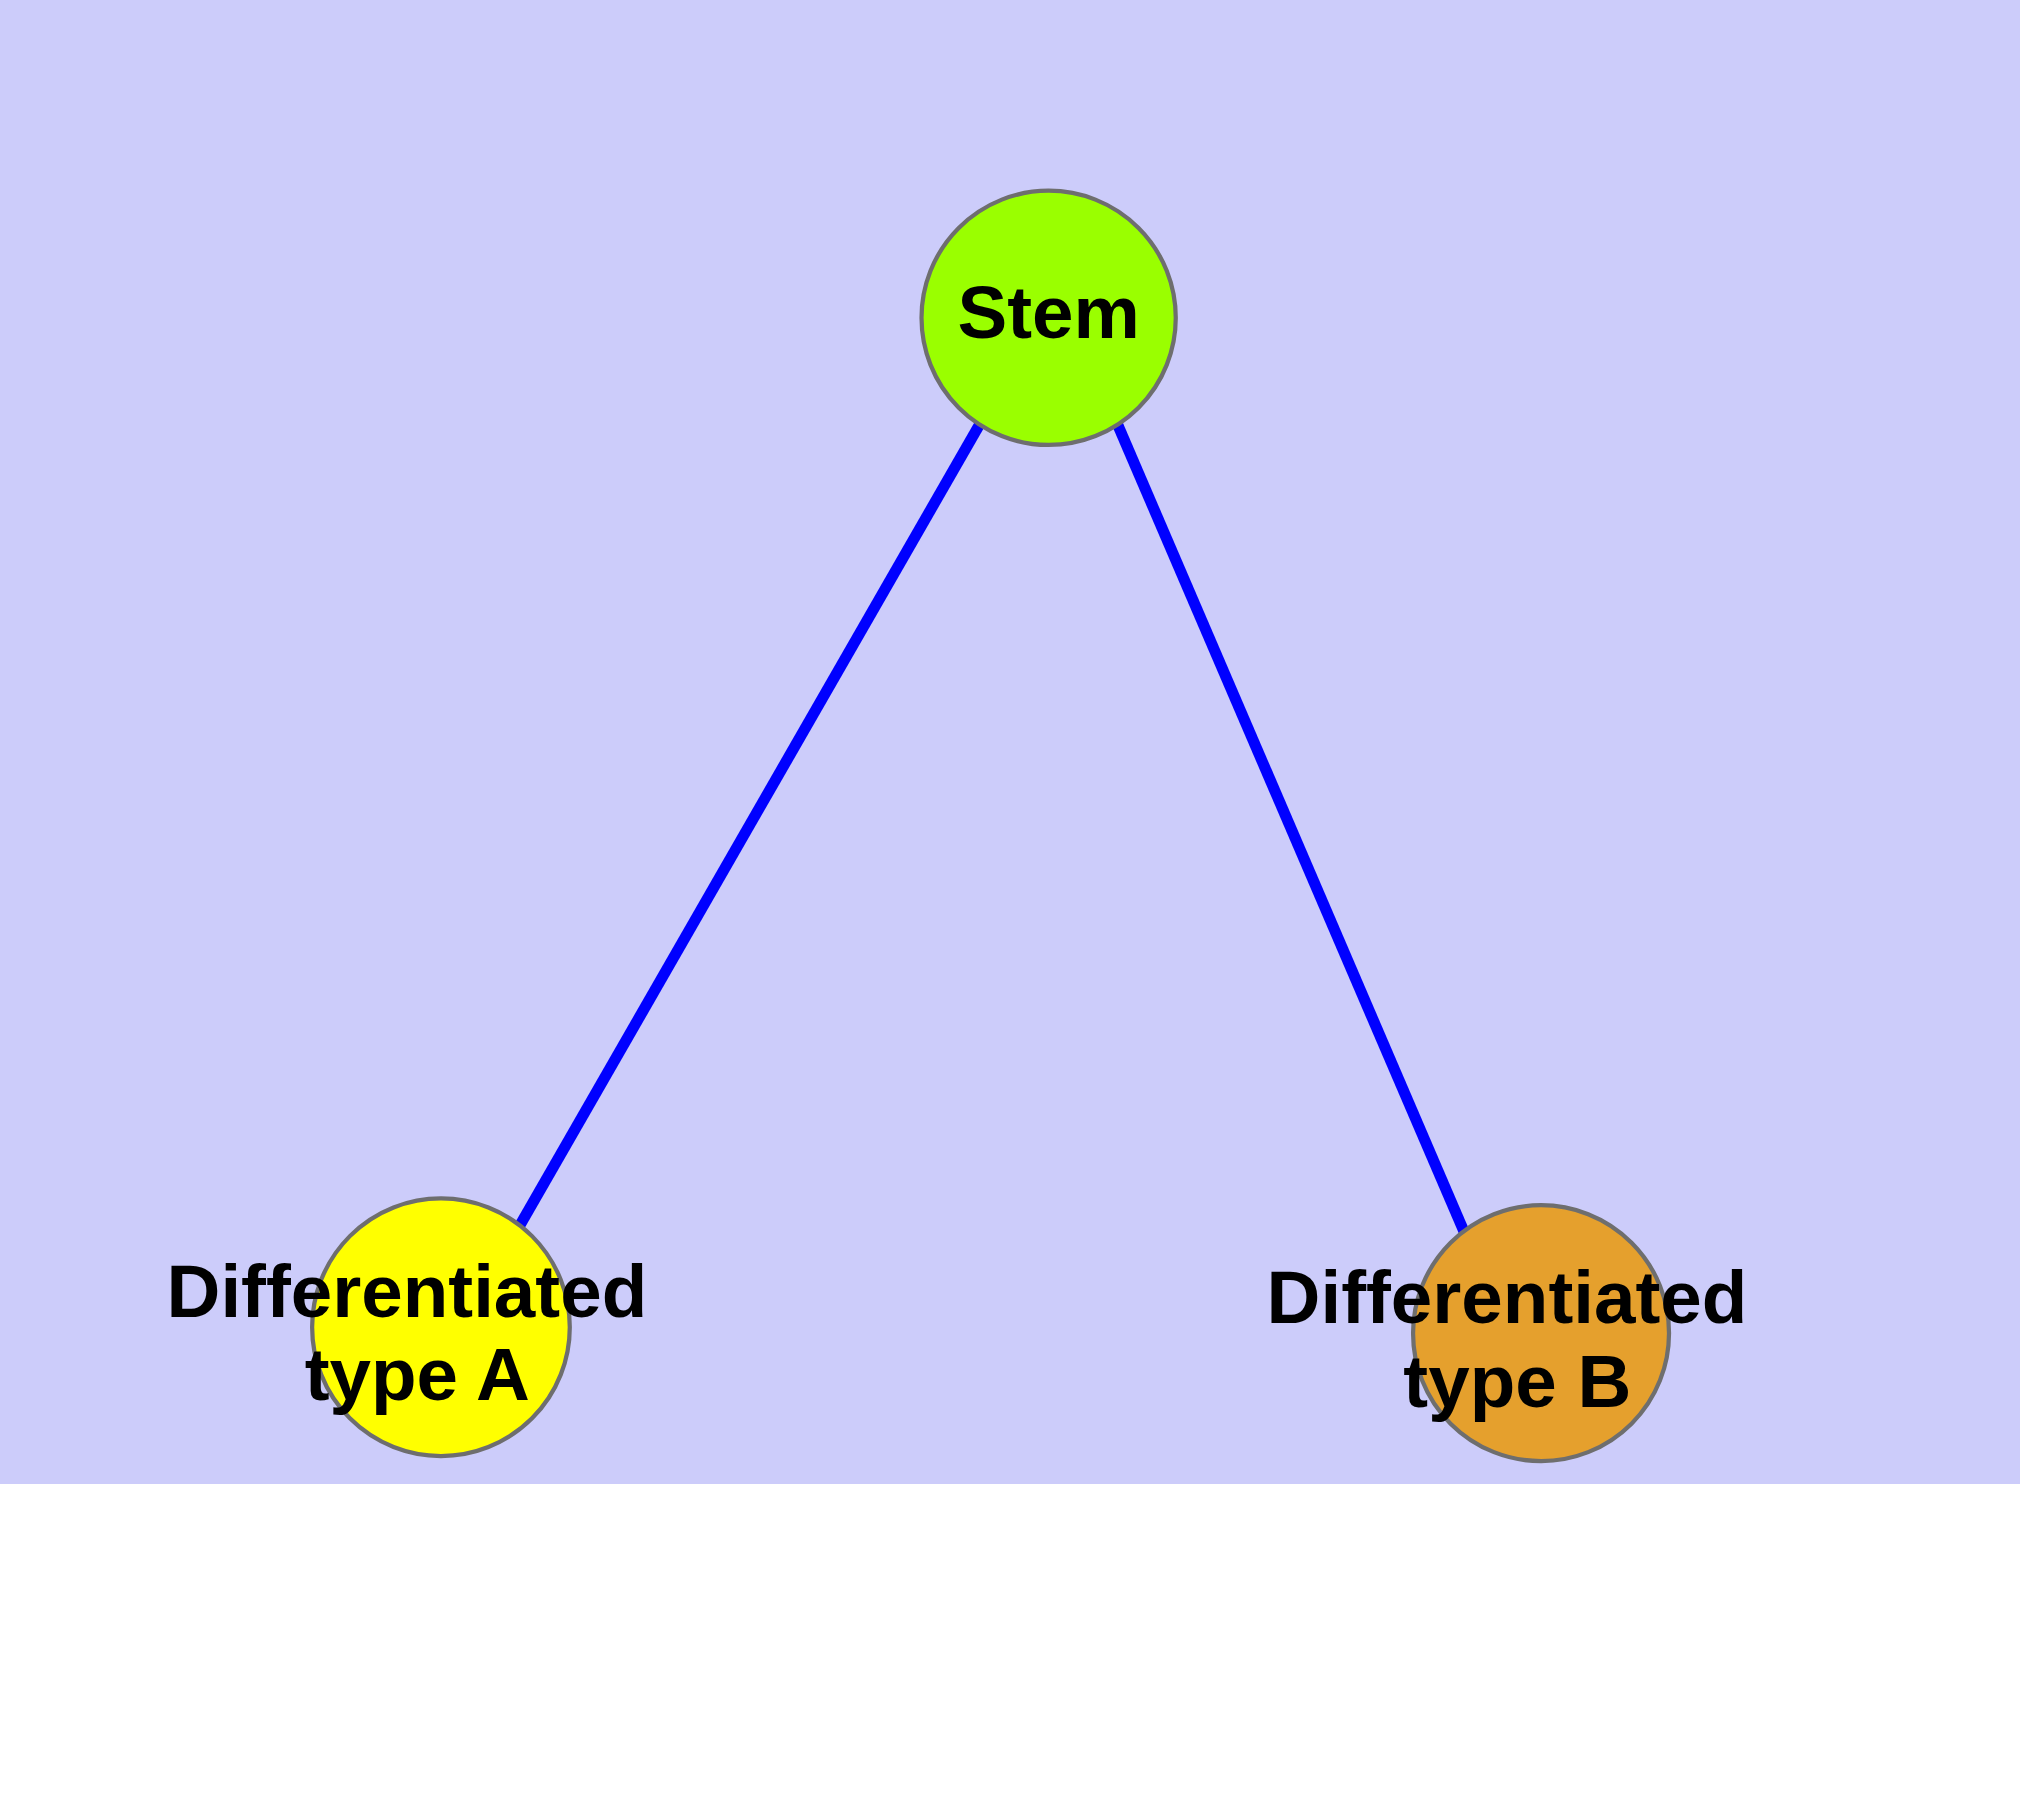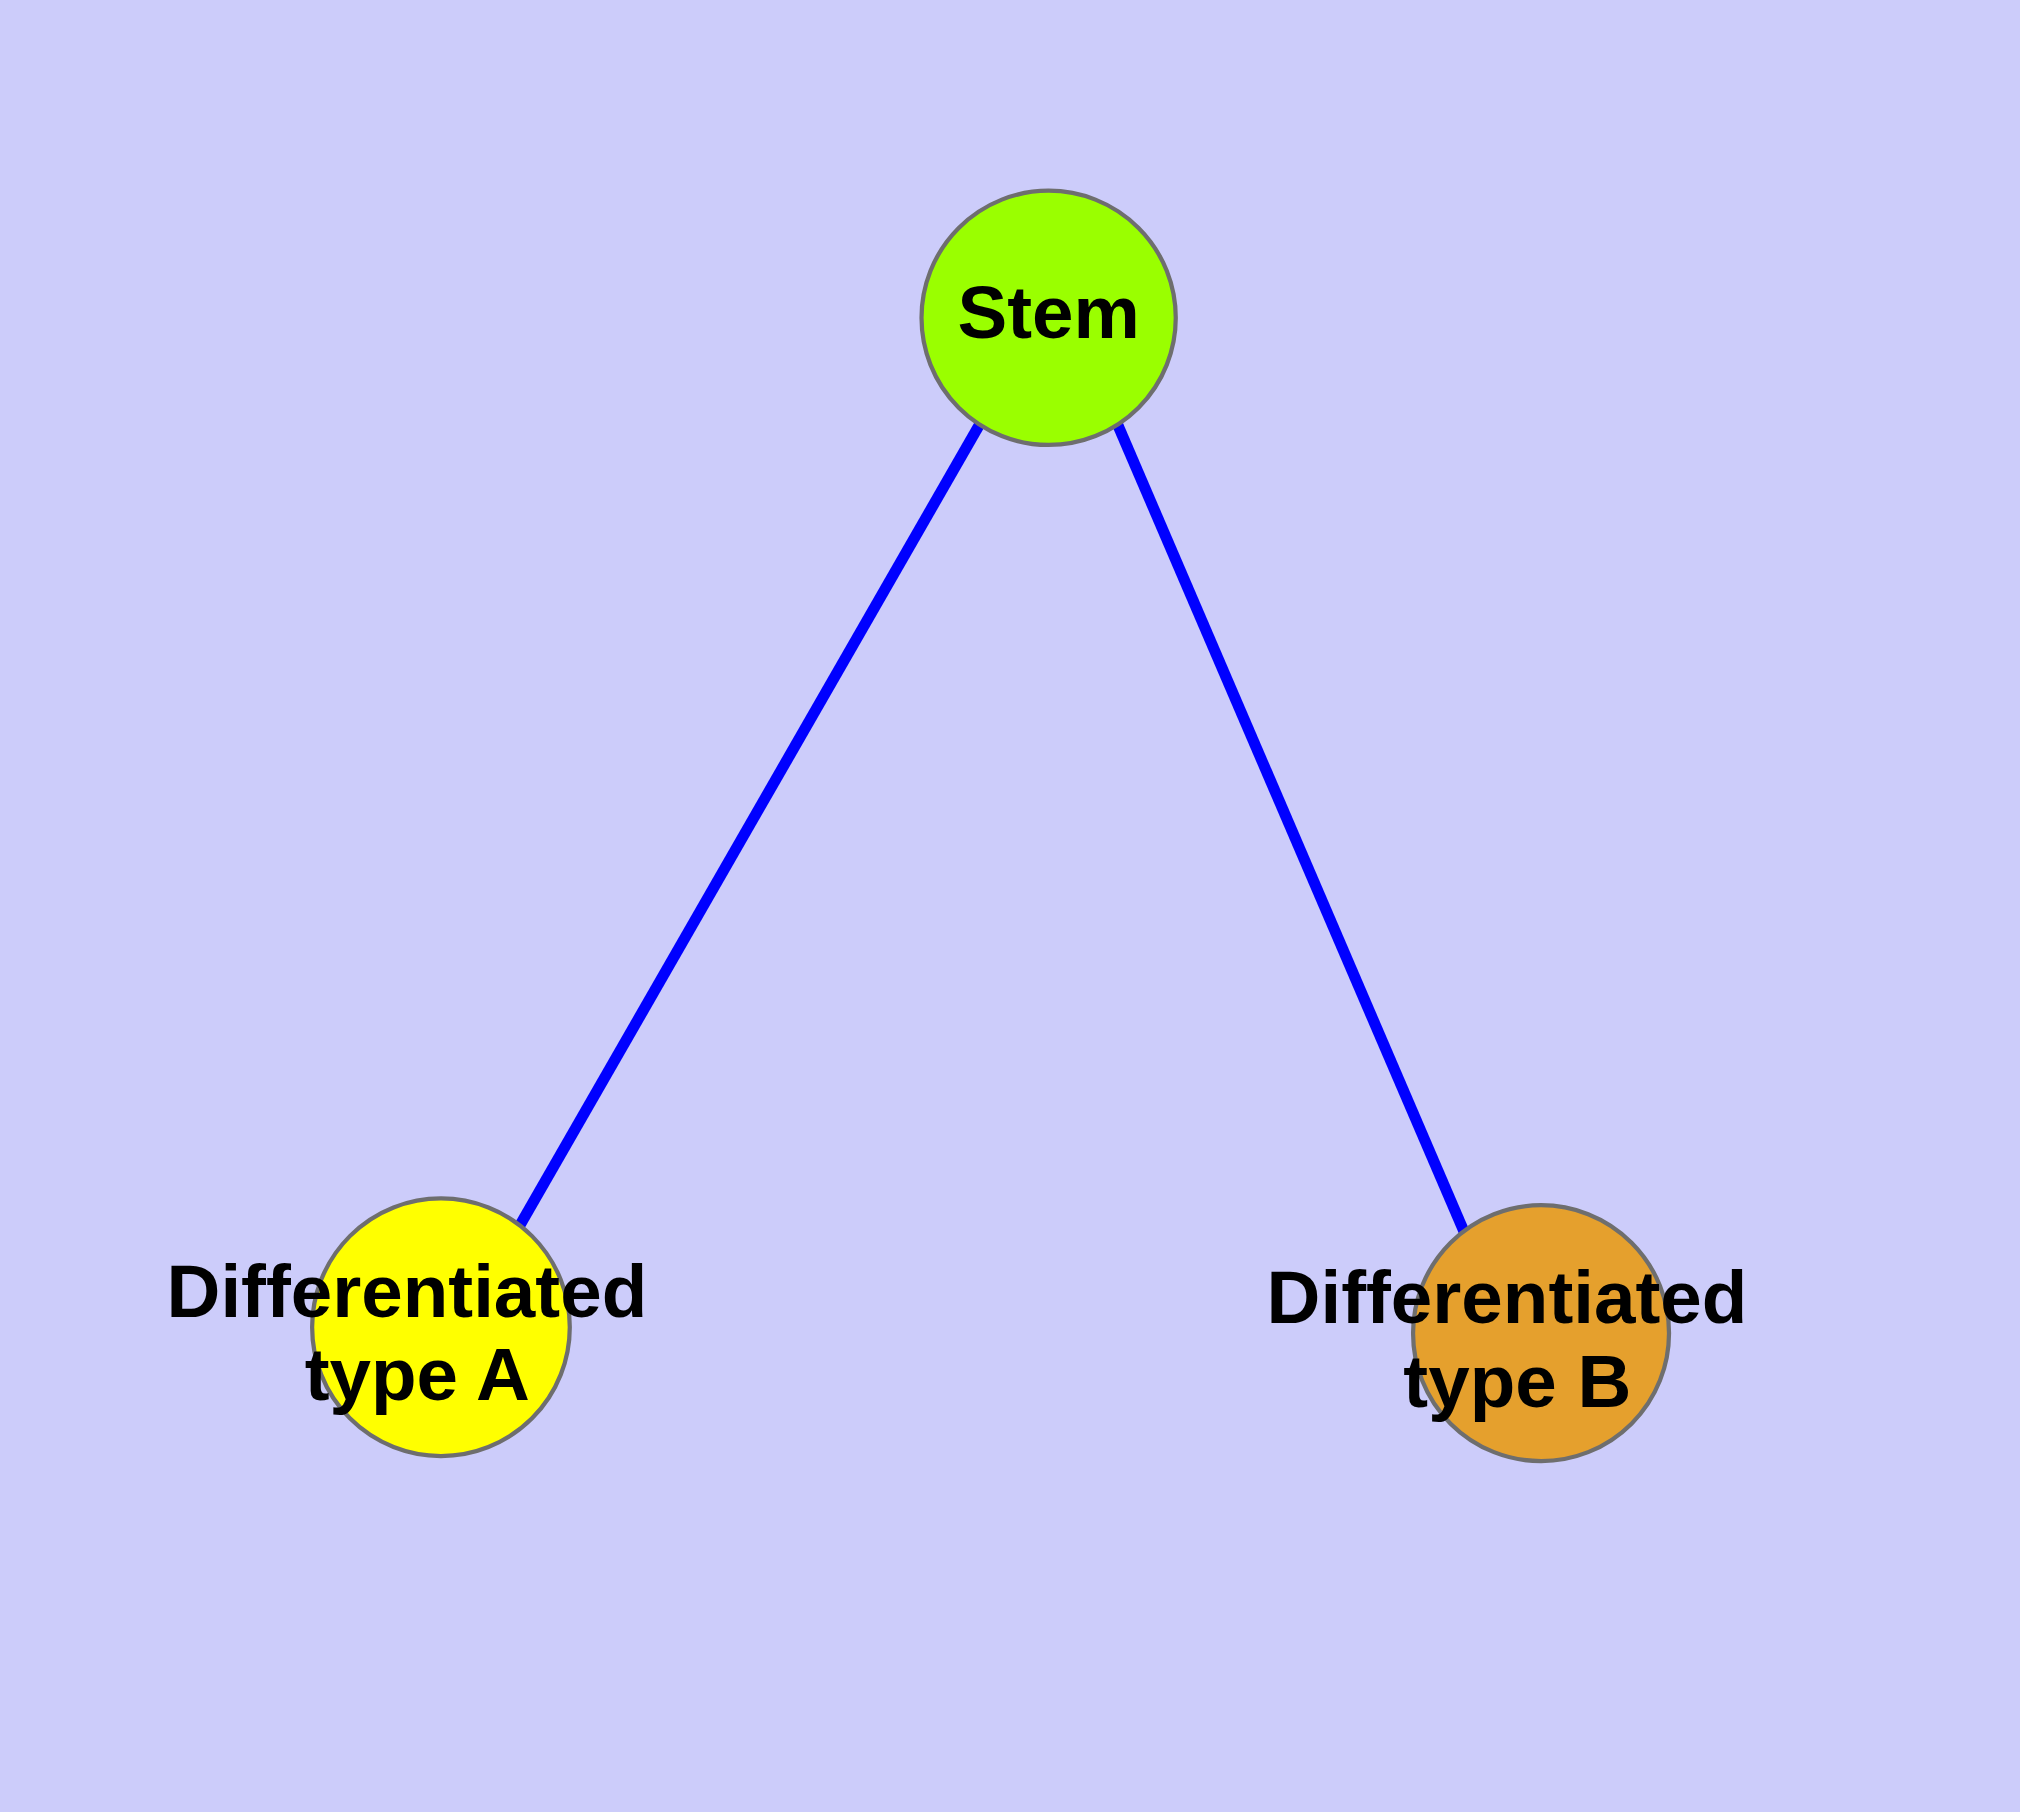--- a/index.html
+++ b/index.html
@@ -26,21 +26,21 @@
     font-weight: bold;
     fill: #000000;
     text-anchor: middle;
     dominant-baseline: middle;
     paint-order: normal;
   }
 </style>
 </head>
 <body>
 
-<div id="canvas" style="background: rgb(204, 204, 250); width: 2021px; height: 1812px;">
+<div id="canvas" style="background: rgb(204, 204, 250); width: 2021px; height: 1484px;">
   <svg id="graph-svg" viewBox="0 0 2384 2138">
 
     <rect id="bg-rect" x="0" y="0" width="2384" height="2138" fill="#ccccfa"></rect>
 
     <g id="edges-layer">
       <line id="edge-0" x1="1156" y1="500" x2="613" y2="1446" stroke="#0000ff" stroke-width="13" stroke-linecap="butt"></line>
       <line id="edge-1" x1="1318" y1="500" x2="1727" y2="1453" stroke="#0000ff" stroke-width="13" stroke-linecap="butt"></line>
     </g>
 
     <g id="nodes-layer">

